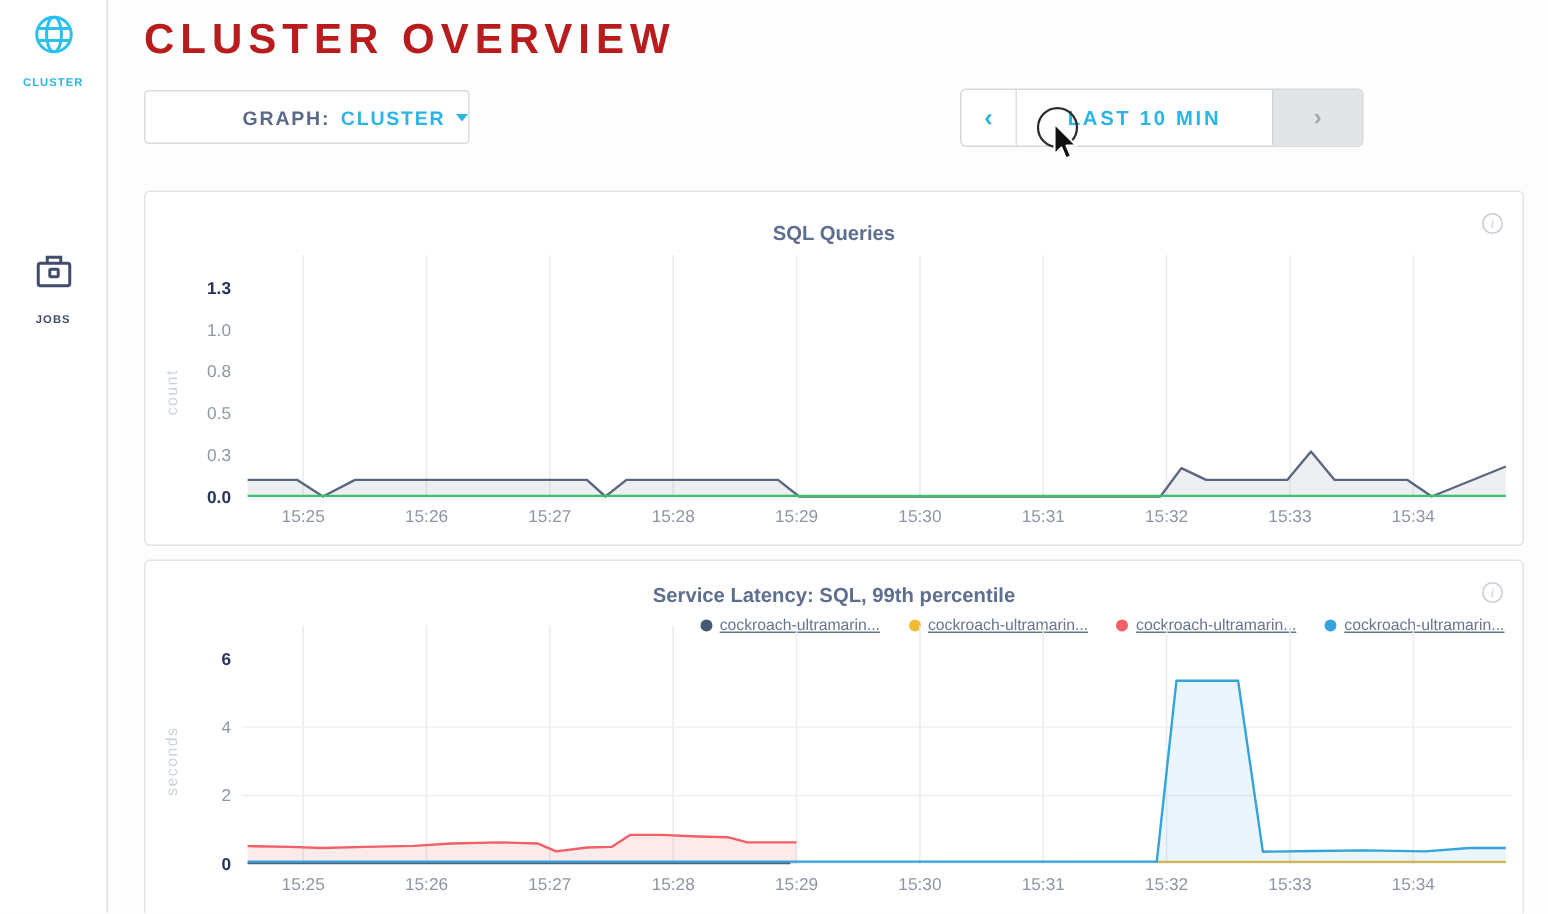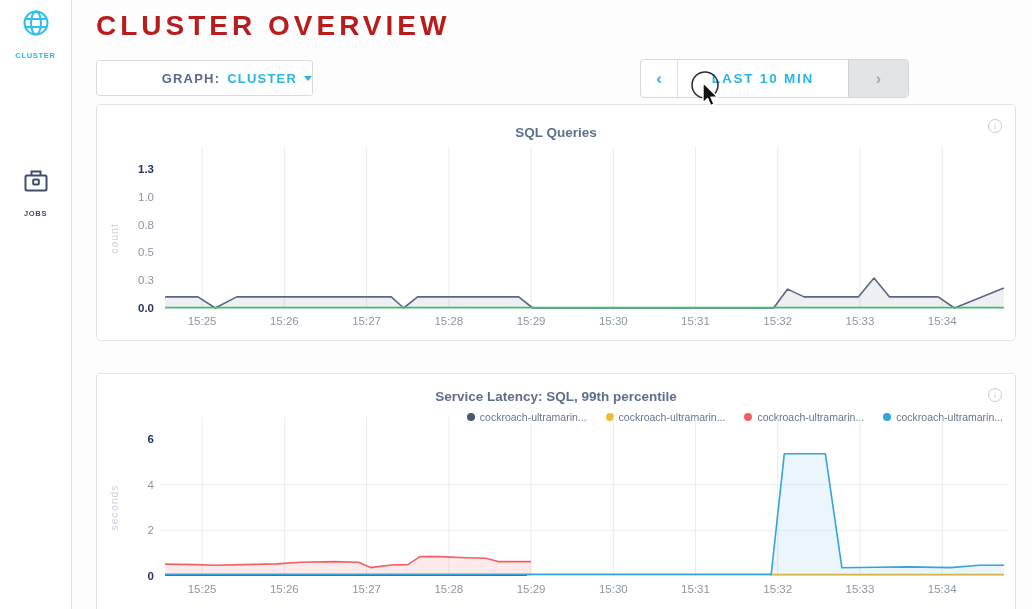--- a/index.html
+++ b/index.html
@@ -37,35 +37,35 @@
     justify-content:center; color:#2bb5e6; font-size:17px; font-weight:bold; cursor:pointer; }
   .tr-current { flex:1; display:flex; align-items:center; justify-content:center;
     font-size:13.5px; font-weight:bold; letter-spacing:1.8px; color:#2bb5e6; cursor:pointer; }
   .tr-next { width:60px; background:#e3e4e6; border-left:1px solid #d0d2d4;
     border-radius:0 3px 3px 0; display:flex; align-items:center; justify-content:center;
     color:#a2a6ad; font-size:16px; font-weight:bold; cursor:default; }
 
   
   .card { position:absolute; left:24px; width:920px; background:#ffffff;
     border:1px solid #e3e4e7; border-radius:4px; }
-  .card-1 { top:104px; height:237px; }
+  .card-1 { top:127px; height:237px; }
   .card-2 { top:373px; height:240px; }
   .chart-title { position:absolute; left:0; right:0; text-align:center; font-size:13.5px;
     font-weight:bold; color:#5d6e8e; }
   .card-1 .chart-title { top:20px; }
   .card-2 .chart-title { top:15px; }
   .info-icon { position:absolute; right:13px; width:14px; height:14px; border:1px solid #c7cdd6;
     border-radius:50%; color:#c7cdd6; font-size:9px; line-height:12px; text-align:center;
     font-family:"Liberation Serif", serif; font-style:italic; cursor:pointer; }
   .card-1 .info-icon { top:14px; }
   .card-2 .info-icon { top:14px; }
   .legend { position:absolute; top:37px; right:12px; display:flex; gap:19px; }
   .legend-item { display:flex; align-items:center; gap:5px; cursor:pointer; }
   .legend-dot { width:8px; height:8px; border-radius:50%; }
-  .legend-label { font-size:10.5px; color:#68748c; }
+  .legend-label { font-size:10.5px; color:#68748c;text-decoration:underline; }
   .chart-svg { position:absolute; left:0; top:0; }
 </style>
 </head>
 <body>
 
 <div class="app">
 
   <aside class="sidebar">
     <div class="side-item active" style="top:8px;">
       <span class="icon">

